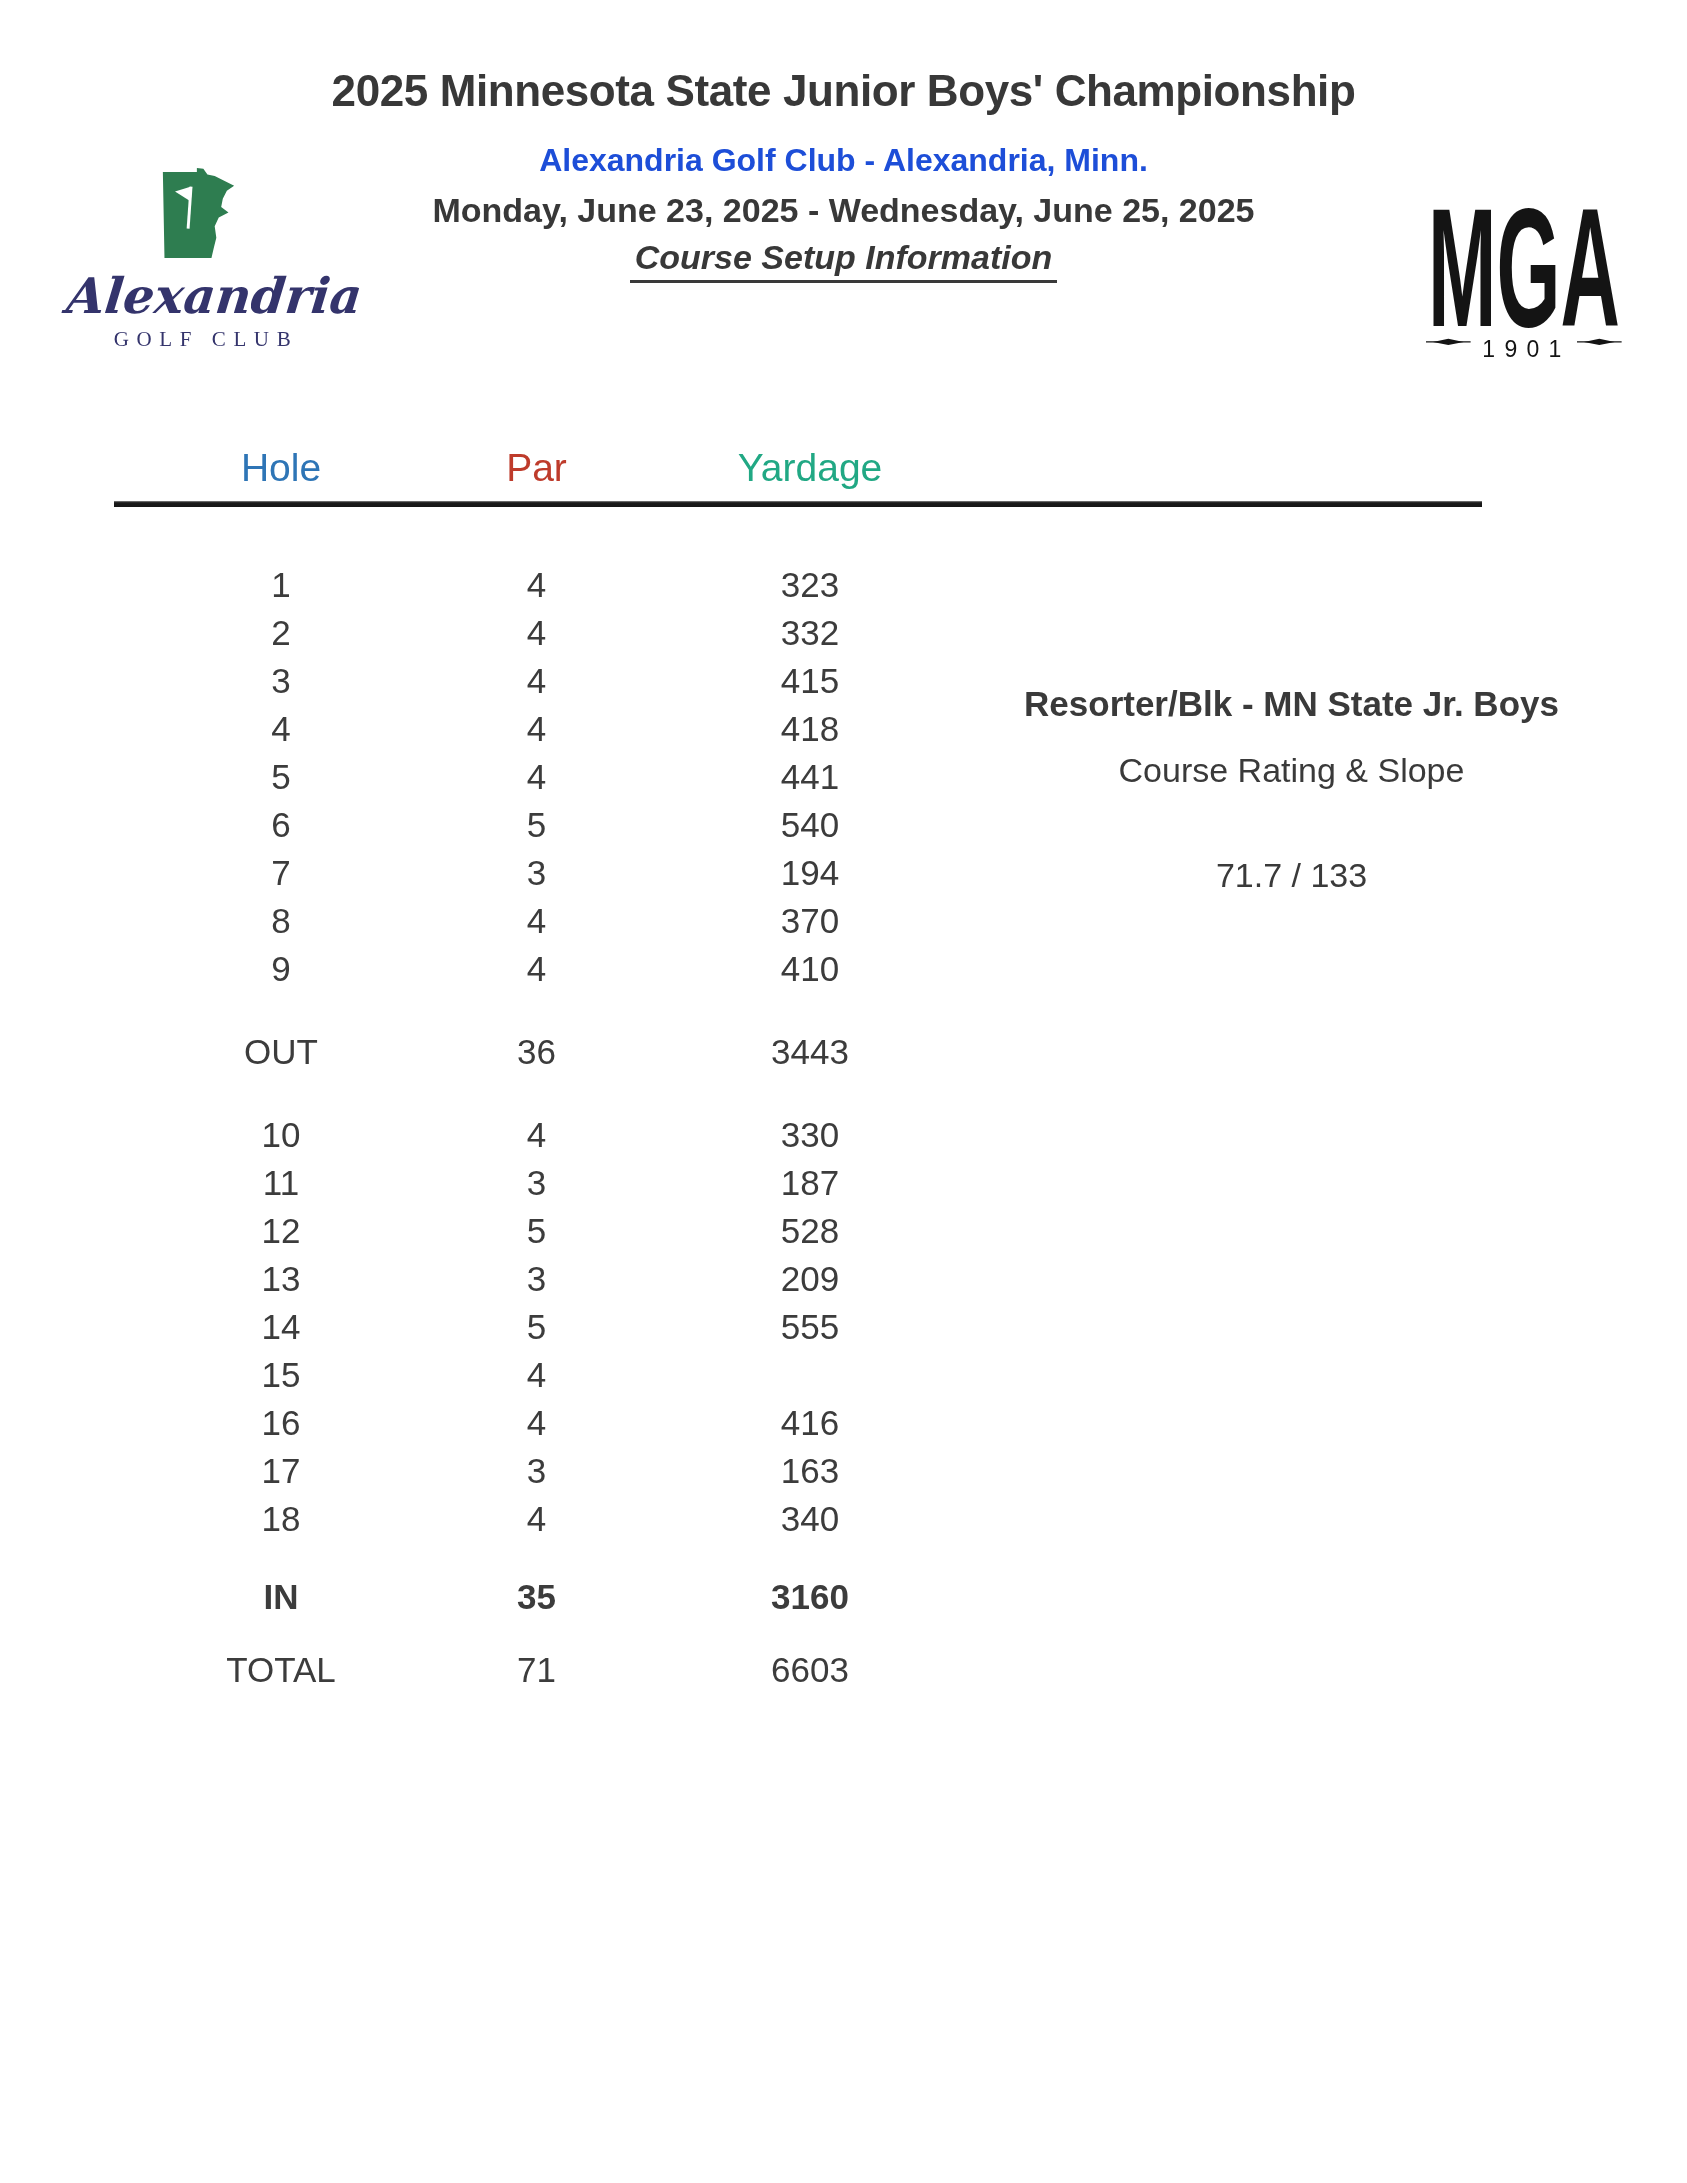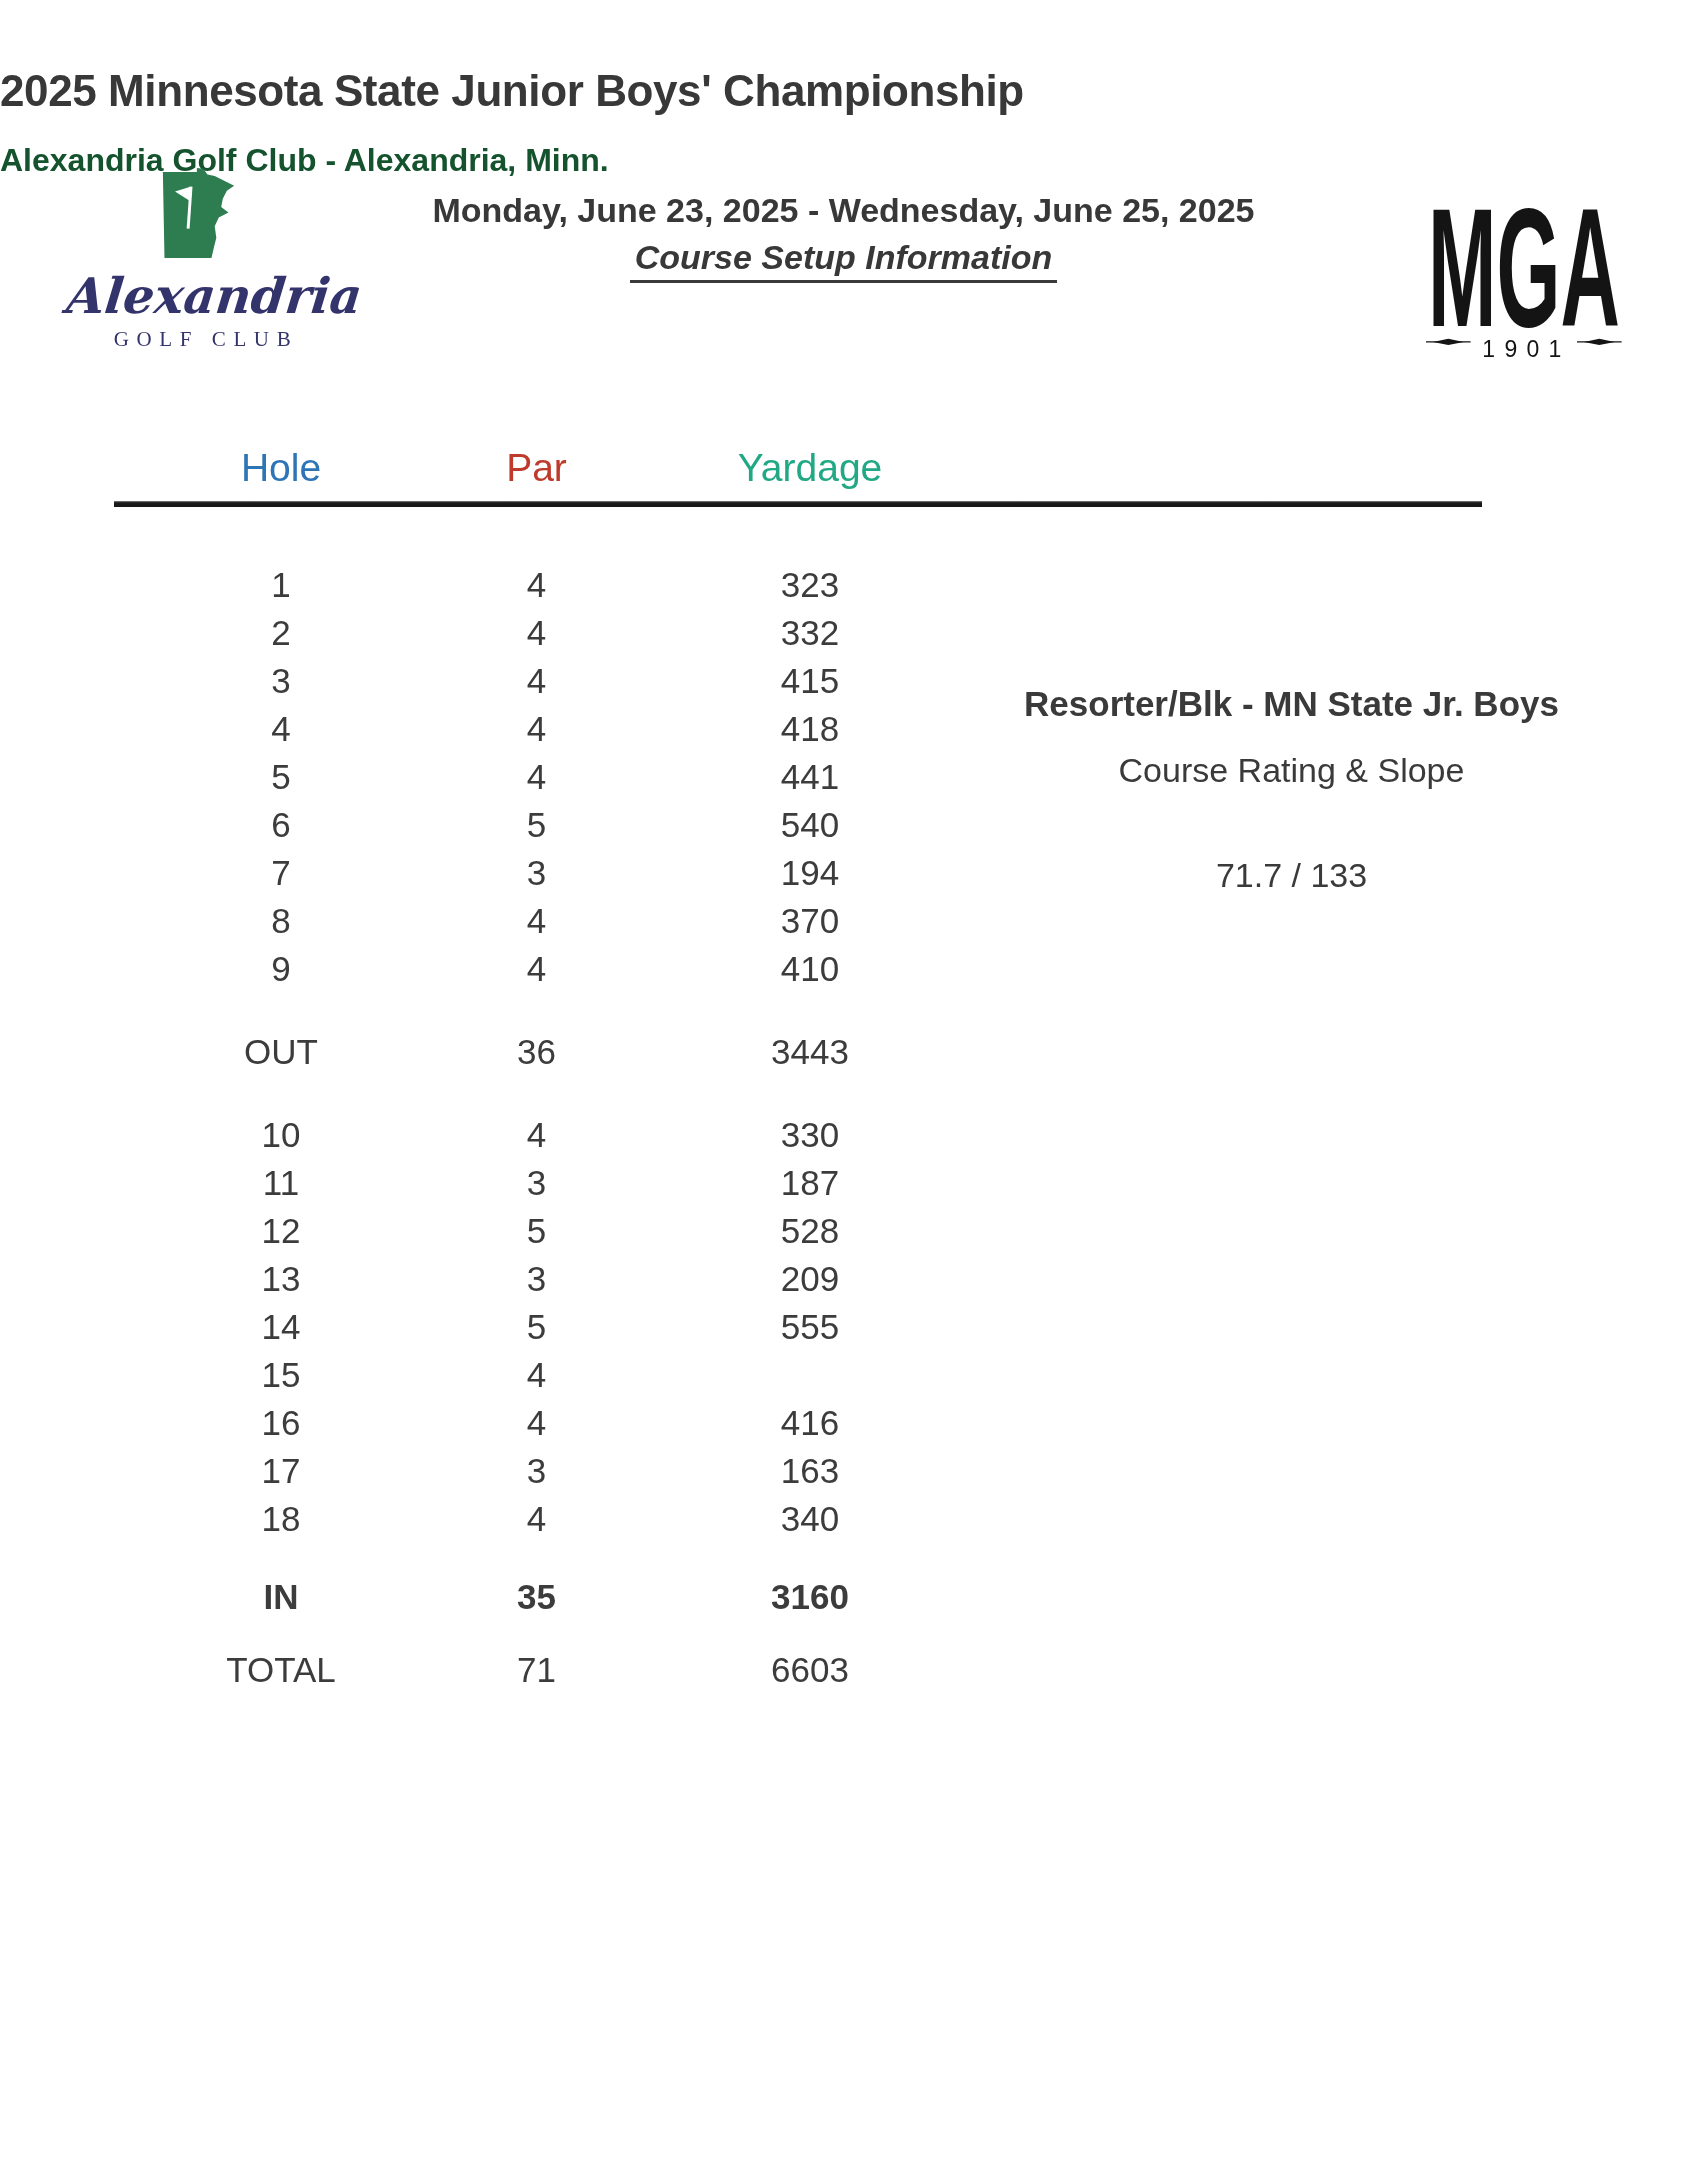--- a/index.html
+++ b/index.html
@@ -8,26 +8,26 @@
     width:1687px;
     height:2183px;
     background:#ffffff;
     font-family:"Liberation Sans", sans-serif;
     color:#3c3c3c;
     overflow:hidden;
   }
   
   .title{
     position:absolute; top:66px; left:0; width:100%;
-    text-align:left; font-size:44px; font-weight:bold; color:#383838;
+    text-align:center; font-size:44px; font-weight:bold; color:#383838;
     letter-spacing:-0.4px;
   }
   .subtitle{
     position:absolute; top:142px; left:0; width:100%;
-    font-size:32px; font-weight:bold; color:#14532d;
+    text-align:center; font-size:32px; font-weight:bold; color:#1d4ed8;
   }
   .dates{
     position:absolute; top:191px; left:0; width:100%;
     text-align:center; font-size:34px; font-weight:bold; color:#383838;
   }
   .setup-wrap{
     position:absolute; top:238px; left:0; width:100%; text-align:center;
   }
   .setup{
     display:inline-block; font-size:34px; font-weight:bold; font-style:italic;

